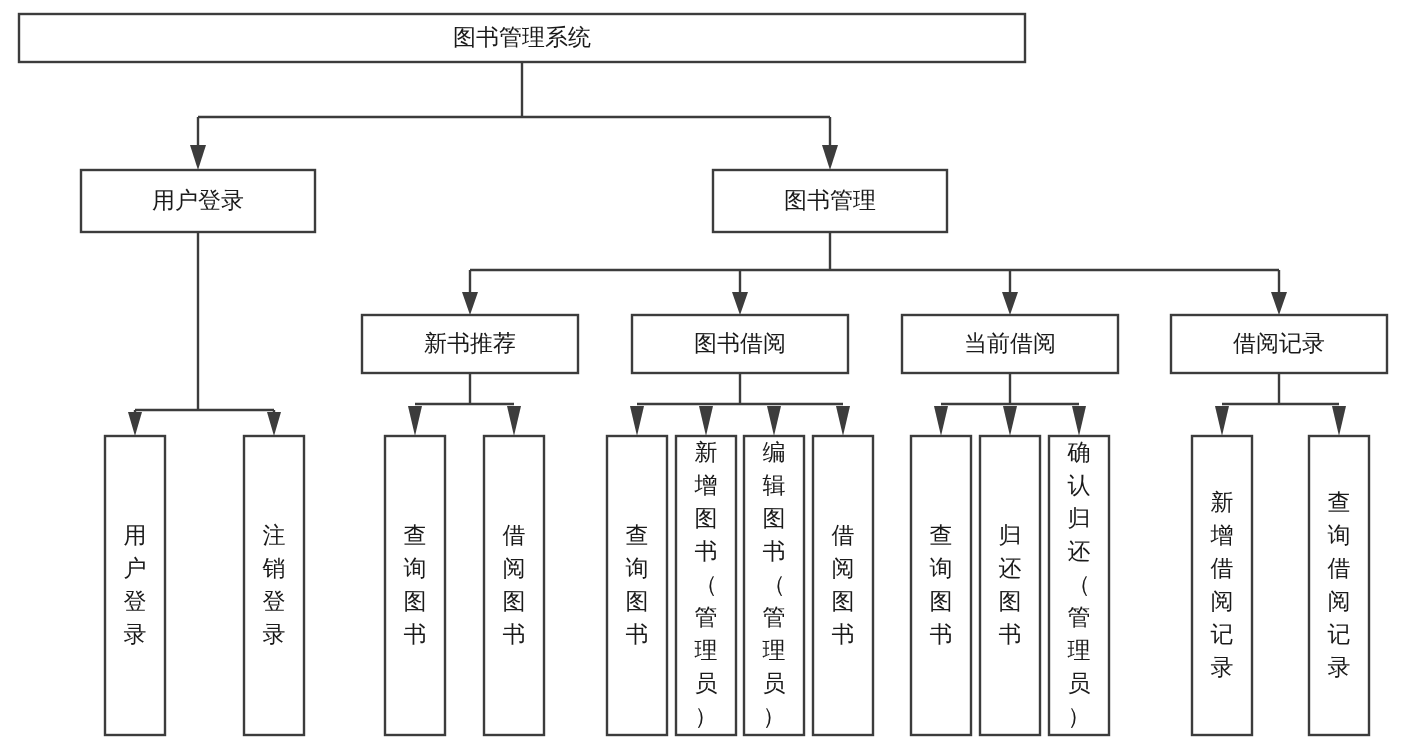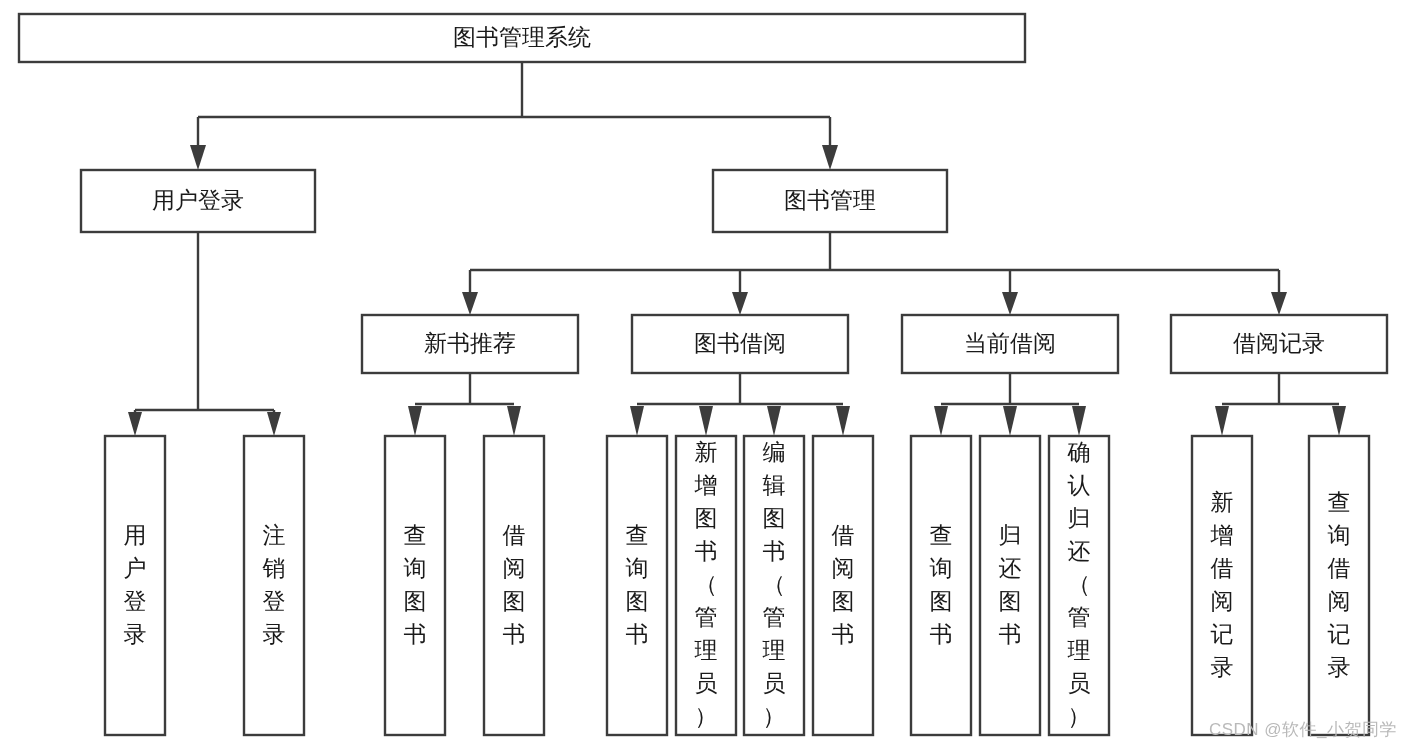--- a/index.html
+++ b/index.html
@@ -218,14 +218,13 @@
       <rect class="node-box" x="1192" y="436" width="60" height="299"></rect>
       <text class="node-label-v" x="1222" y="0"><tspan x="1222" y="503.5" dominant-baseline="middle">新</tspan><tspan x="1222" y="536.5" dominant-baseline="middle">增</tspan><tspan x="1222" y="569.5" dominant-baseline="middle">借</tspan><tspan x="1222" y="602.5" dominant-baseline="middle">阅</tspan><tspan x="1222" y="635.5" dominant-baseline="middle">记</tspan><tspan x="1222" y="668.5" dominant-baseline="middle">录</tspan></text>
     </g>
     <g>
       <rect class="node-box" x="1309" y="436" width="60" height="299"></rect>
       <text class="node-label-v" x="1339" y="0"><tspan x="1339" y="503.5" dominant-baseline="middle">查</tspan><tspan x="1339" y="536.5" dominant-baseline="middle">询</tspan><tspan x="1339" y="569.5" dominant-baseline="middle">借</tspan><tspan x="1339" y="602.5" dominant-baseline="middle">阅</tspan><tspan x="1339" y="635.5" dominant-baseline="middle">记</tspan><tspan x="1339" y="668.5" dominant-baseline="middle">录</tspan></text>
     </g>
 
   </svg>
 
-  <div class="watermark-text">CSDN @软件_小贺同学</div>
 </div>
 
 </body></html>

